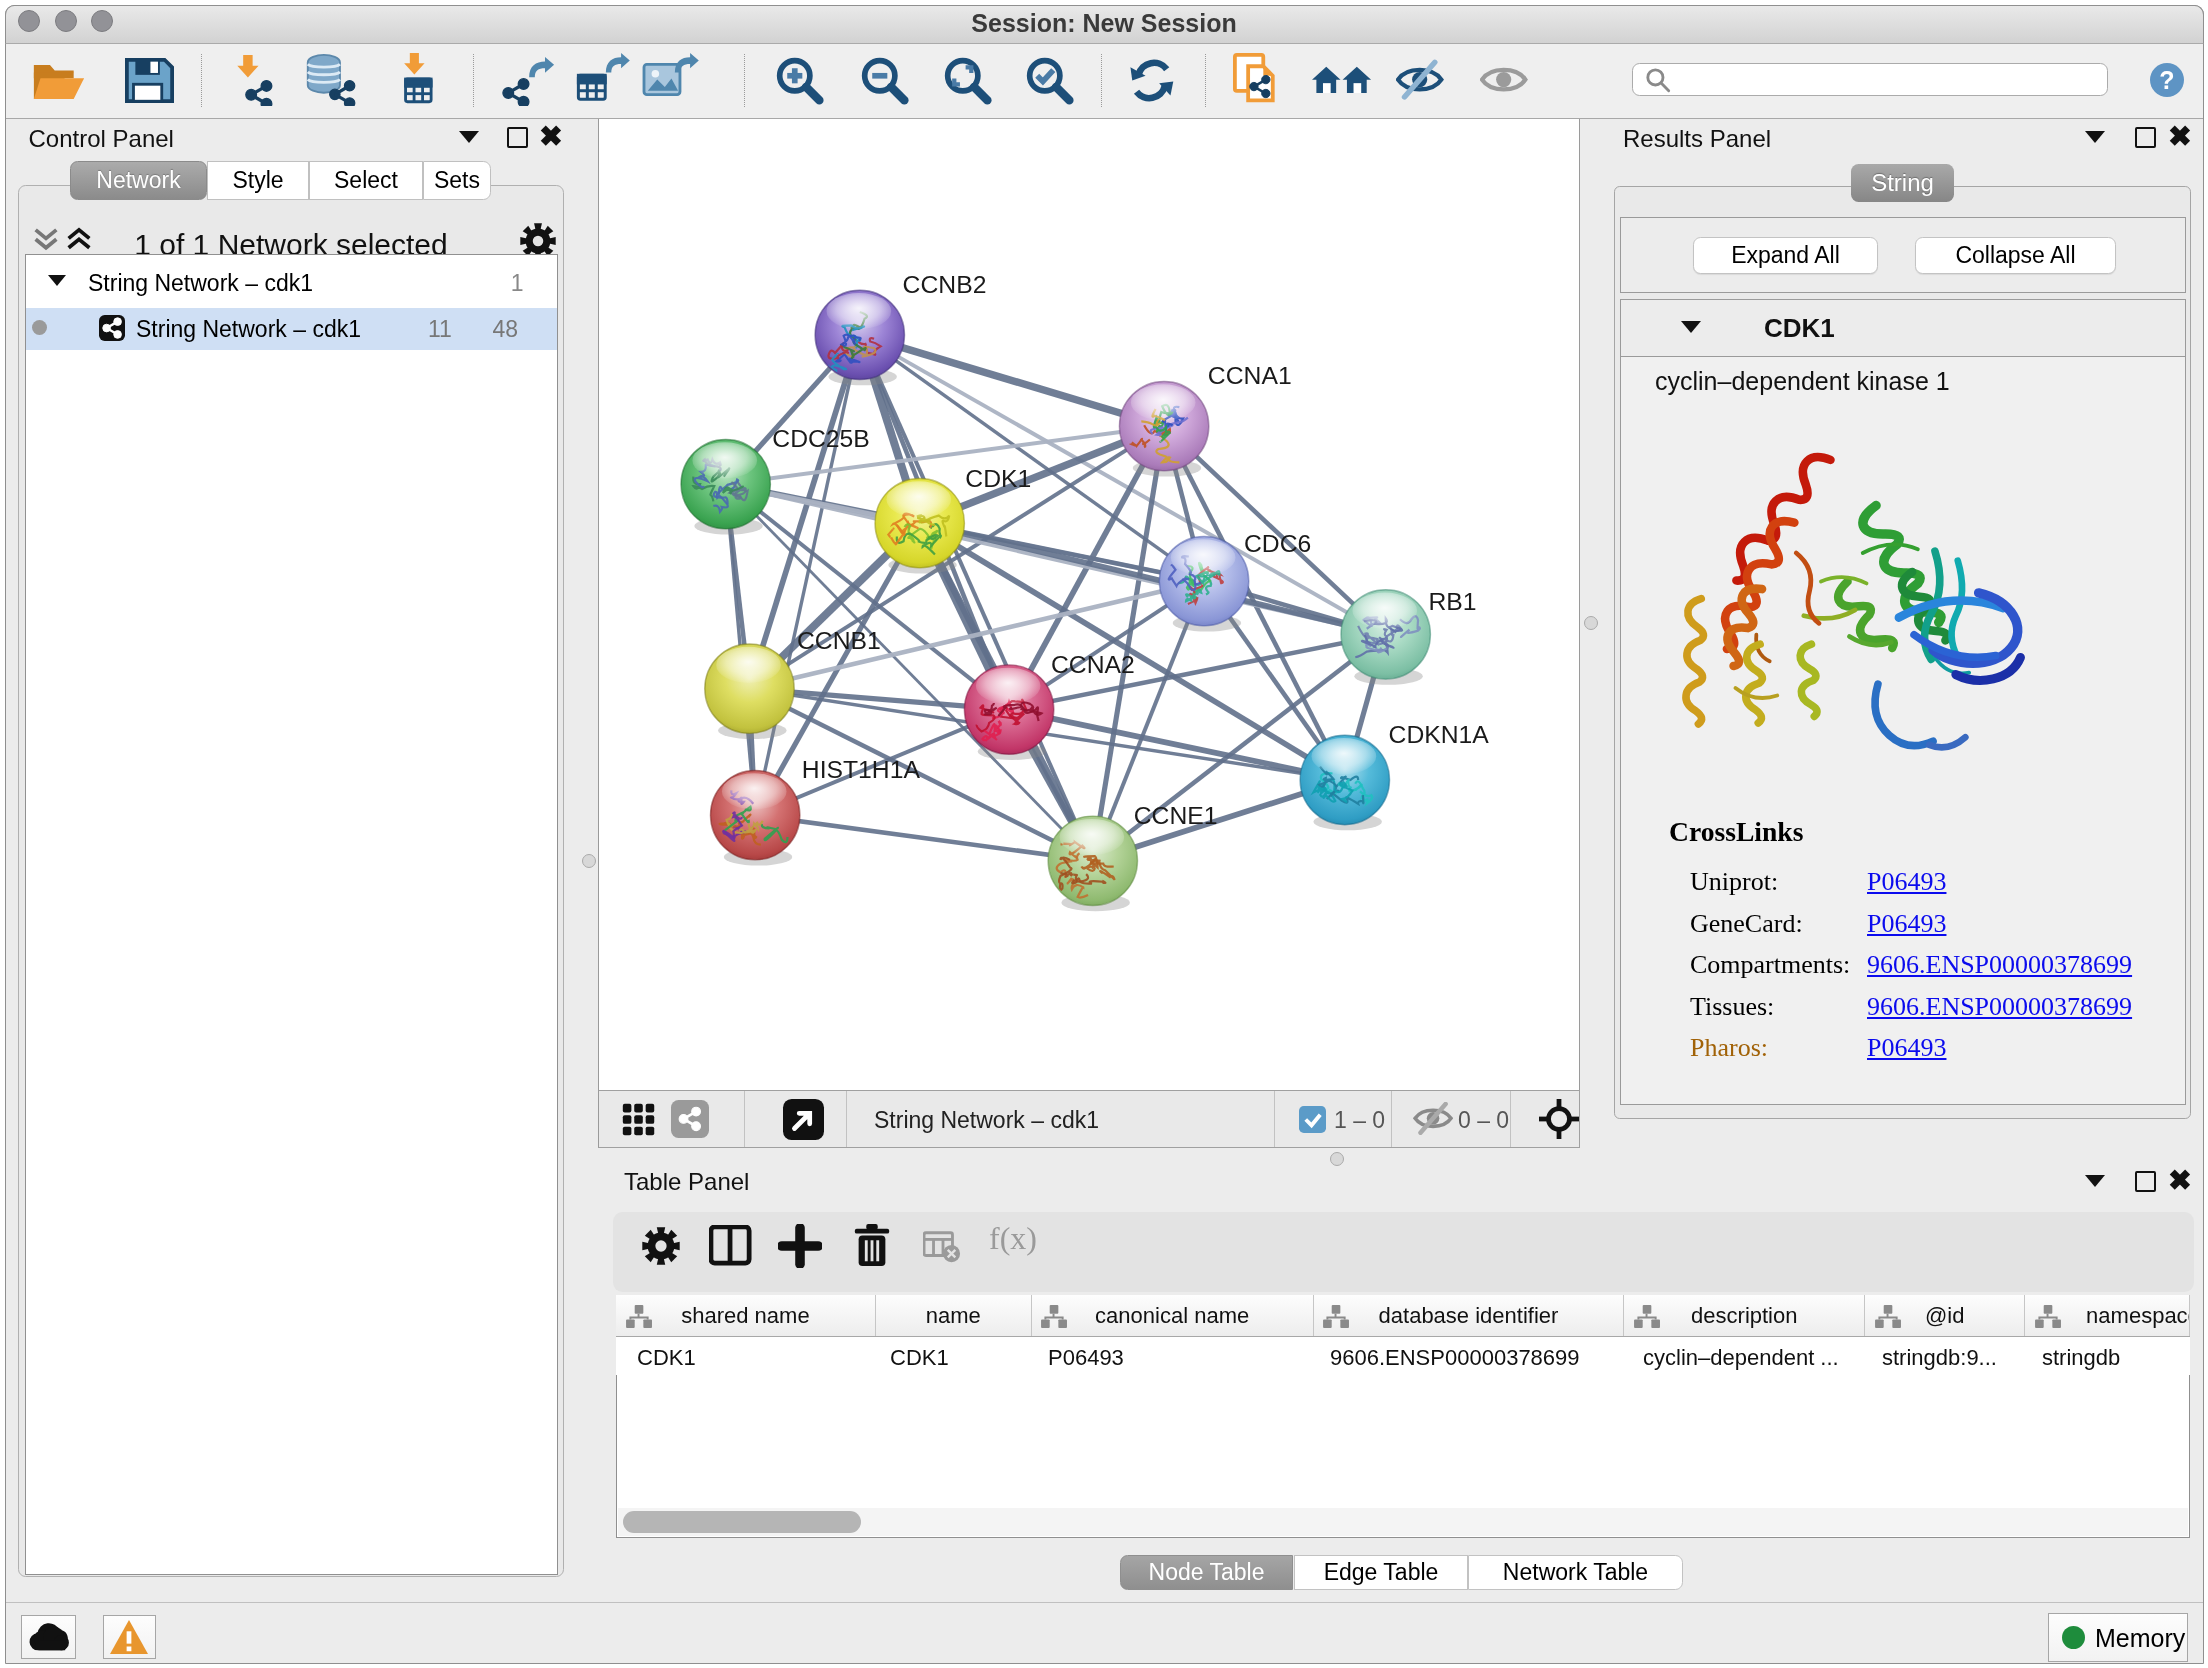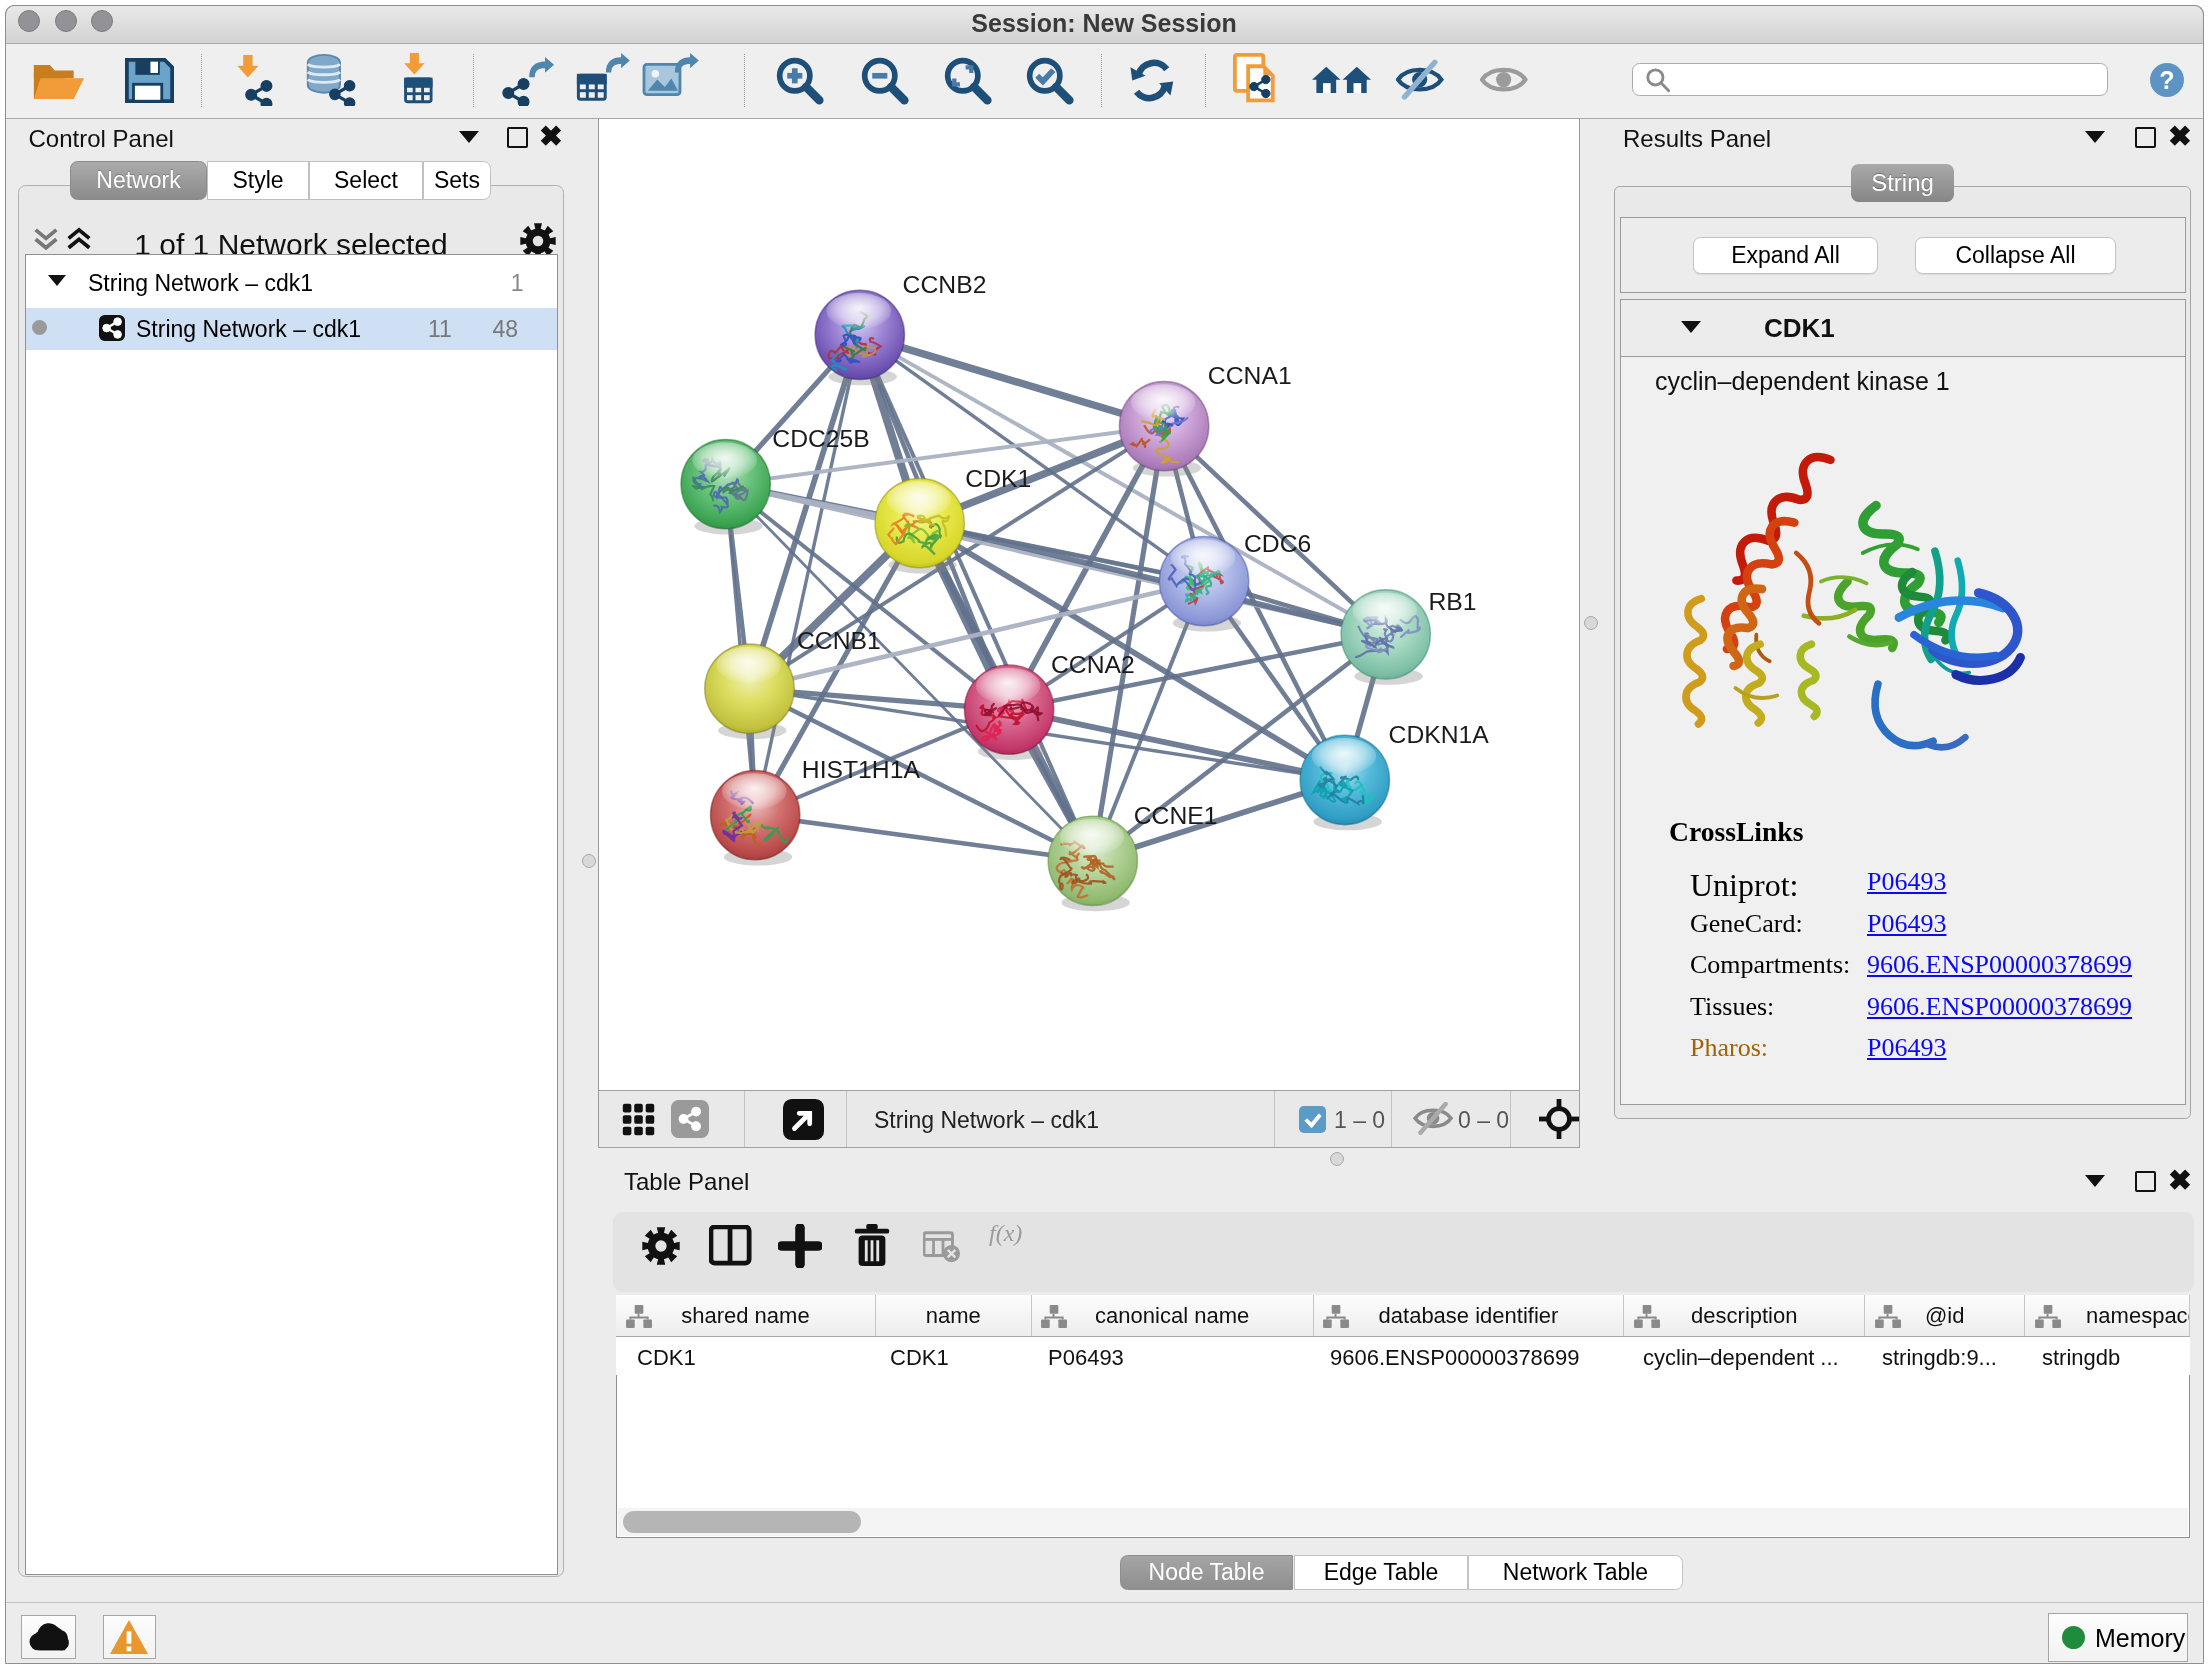--- a/index.html
+++ b/index.html
@@ -673,21 +673,21 @@
     <path d="M396 230 c-10 24 -44 30 -68 18" fill="none" stroke="#1b2fa8" stroke-width="9.5" stroke-linecap="round"></path>
     <path d="M284 206 q40 30 86 22" fill="none" stroke="#2b63d4" stroke-width="8" stroke-linecap="round"></path>
     <path d="M246 258 q-10 34 12 54 q20 18 46 6" fill="none" stroke="#2a6fc4" stroke-width="8" stroke-linecap="round"></path>
     <path d="M300 322 q20 8 38 -8" fill="none" stroke="#3a6ac0" stroke-width="7" stroke-linecap="round"></path>
     <path d="M186 150 q24 -10 48 2" fill="none" stroke="#7ab22a" stroke-width="4" stroke-linecap="round"></path>
     <path d="M168 186 q30 8 54 -6" fill="none" stroke="#8fae24" stroke-width="5" stroke-linecap="round"></path>
     <path d="M216 208 q22 14 44 6" fill="none" stroke="#57a82e" stroke-width="5" stroke-linecap="round"></path>
     <path d="M160 120 q20 16 14 40 q-6 22 10 34" fill="none" stroke="#c24e12" stroke-width="5" stroke-linecap="round"></path>
   </svg>
 <div class="abs serif" style="left:1669px;top:816px;font-size:27.6px;font-weight:bold;color:#000;">CrossLinks</div>
-<div class="abs serif" style="left:1690px;top:867px;font-size:32px;color:#000;">Uniprot:</div>
+<div class="abs serif" style="left:1690px;top:867px;font-size:26px;color:#000;">Uniprot:</div>
 <div class="abs serif link" style="left:1867px;top:867px;font-size:26px;">P06493</div>
 <div class="abs serif" style="left:1690px;top:909px;font-size:26px;color:#000;">GeneCard:</div>
 <div class="abs serif link" style="left:1867px;top:909px;font-size:26px;">P06493</div>
 <div class="abs serif" style="left:1690px;top:950px;font-size:26px;color:#000;">Compartments:</div>
 <div class="abs serif link" style="left:1867px;top:950px;font-size:26px;">9606.ENSP00000378699</div>
 <div class="abs serif" style="left:1690px;top:992px;font-size:26px;color:#000;">Tissues:</div>
 <div class="abs serif link" style="left:1867px;top:992px;font-size:26px;">9606.ENSP00000378699</div>
 <div class="abs serif" style="left:1690px;top:1033px;font-size:26px;color:#a16207;">Pharos:</div>
 <div class="abs serif link" style="left:1867px;top:1033px;font-size:26px;">P06493</div>
 <div class="abs panel-title" style="left:624px;top:1168px;">Table Panel</div>
@@ -728,21 +728,21 @@
     </g>
   </svg>
 <svg class="abs" style="left:923px;top:1229px;" width="40" height="36" viewBox="0 0 42 38" xmlns="http://www.w3.org/2000/svg">
     <rect x="1" y="4" width="30" height="24" rx="2" fill="none" stroke="#9a9a9a" stroke-width="3"></rect>
     <line x1="1" y1="11" x2="31" y2="11" stroke="#9a9a9a" stroke-width="3"></line>
     <line x1="11" y1="11" x2="11" y2="28" stroke="#9a9a9a" stroke-width="3"></line>
     <line x1="21" y1="11" x2="21" y2="28" stroke="#9a9a9a" stroke-width="3"></line>
     <circle cx="30" cy="26" r="9" fill="#9a9a9a"></circle>
     <path d="M26 22 l8 8 M34 22 l-8 8" stroke="#e3e3e3" stroke-width="2.5"></path>
   </svg>
-<div class="abs serif" style="left:989px;top:1220px;font-size:24px;font-style:italic;color:#9a9a9a;">f(x)</div>
+<div class="abs serif" style="left:989px;top:1220px;font-size:32px;color:#9a9a9a;">f(x)</div>
 <div class="abs tbl"></div>
 <div class="abs thead" style="left:616px;top:1295px;width:1574px;">
     <div class="th" style="width:260px;position:relative;">
       <svg class="abs" style="left:9.5px;top:9.5px;" width="27" height="24" viewBox="0 0 28 25" xmlns="http://www.w3.org/2000/svg">
         <g transform="translate(0,0) scale(1.0)" fill="#8a8a8a">
           <rect x="9" y="0" width="9" height="9" rx="1"></rect>
           <rect x="0" y="15" width="9" height="9" rx="1"></rect>
           <rect x="18" y="15" width="9" height="9" rx="1"></rect>
           <path d="M13 9 v4 M4.5 15 v-2 h18 v2 M13 9 v4" stroke="#8a8a8a" stroke-width="2" fill="none"></path>
         </g>

